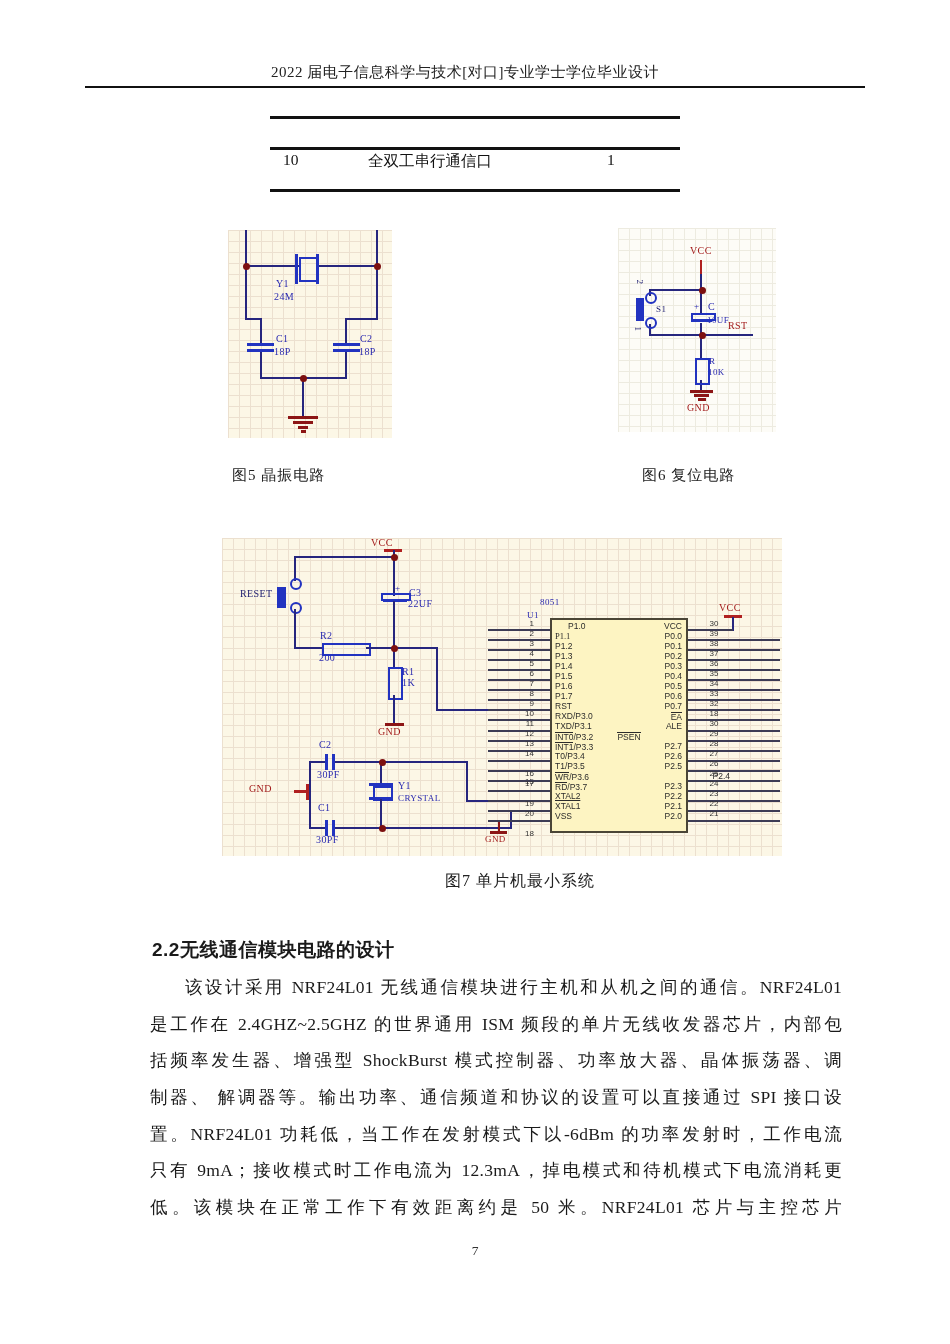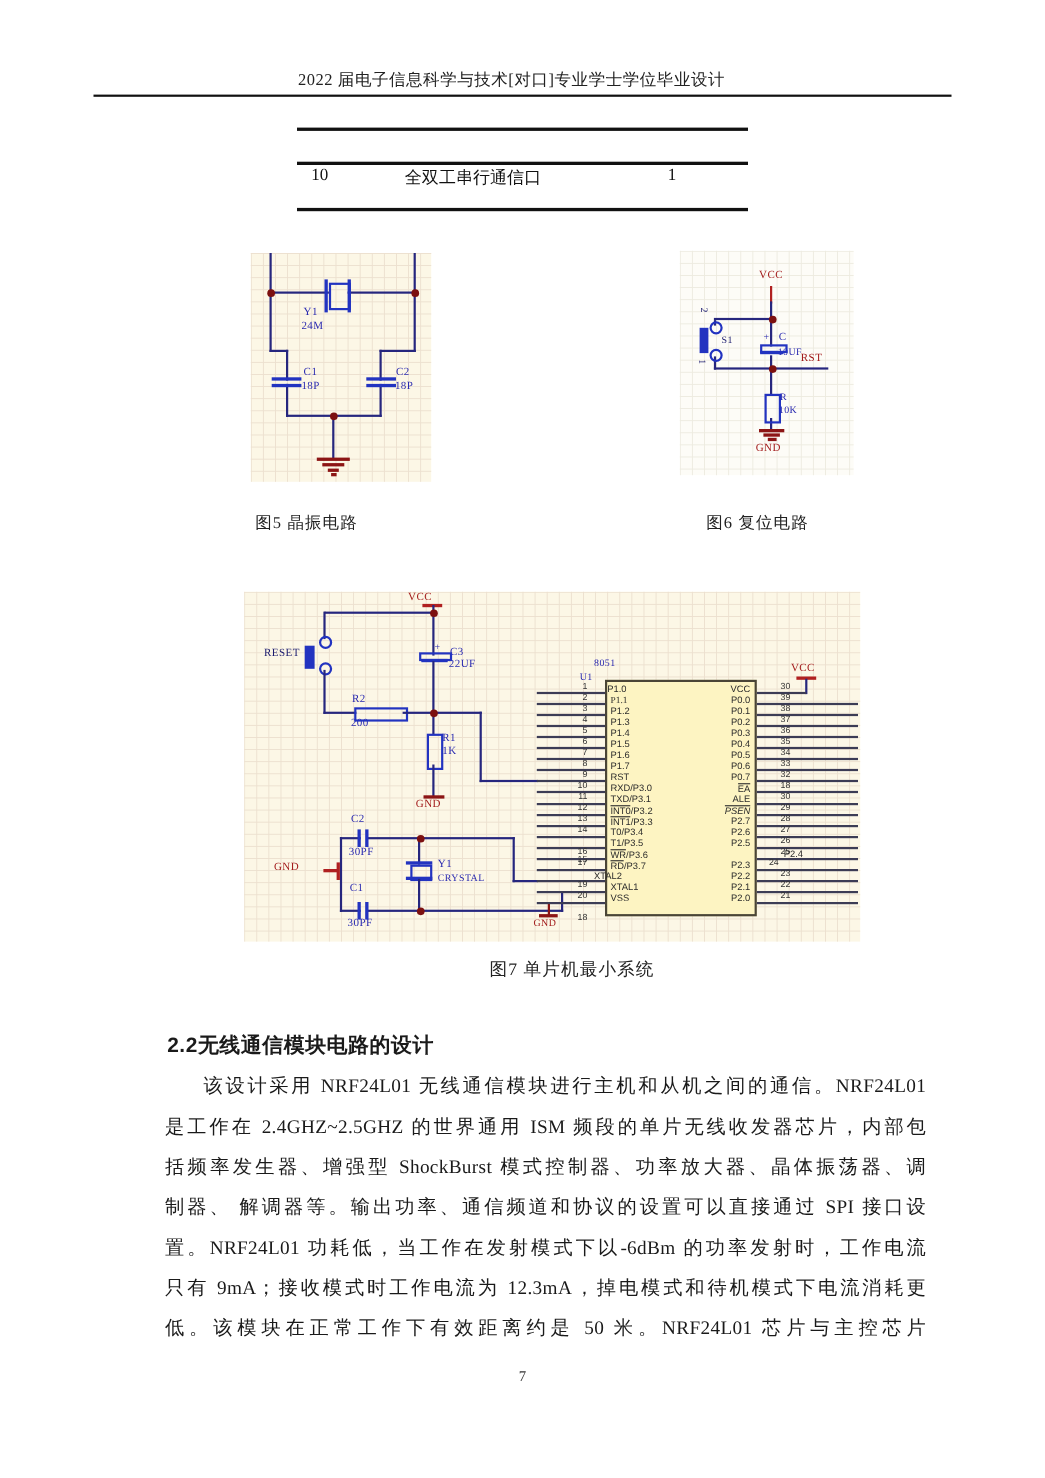--- a/index.html
+++ b/index.html
@@ -206,21 +206,21 @@
     <div class="r m" style="left: 276px; top: 283px; width: 2px; height: 11px;"></div>
     <div class="r m" style="left: 268px; top: 293px; width: 17px; height: 3px;"></div>
     <div class="r rd" style="left: 502px; top: 77px; width: 18px; height: 2.5px;"></div>
     <div class="r" style="left: 510px; top: 79px; width: 2px; height: 14px;"></div>
     <div class="dot" style="left: 168.5px; top: 15.5px;"></div>
     <div class="dot" style="left: 168.5px; top: 106.5px;"></div>
     <div class="dot" style="left: 156.5px; top: 220.5px;"></div>
     <div class="dot" style="left: 156.5px; top: 286.5px;"></div>
     <div class="r st" style="left: 266px; top: 91px; width: 62px; height: 2px;"></div>
     <div class="pnum" style="left: 278px; top: 81.5px; width: 34px; text-align: right;">1</div>
-    <div class="pl" style="left: 330px; top: 83.5px; text-align: center;">P1.0</div>
+    <div class="pl" style="left: 346px; top: 83.5px; text-align: center;">P1.0</div>
     <div class="r st" style="left: 266px; top: 101.05px; width: 62px; height: 2px;"></div>
     <div class="pnum" style="left: 278px; top: 91.55px; width: 34px; text-align: right;">2</div>
     <div class="pl" style="left: 333px; top: 93.55px; font-family: Liberation Serif, serif;">P1.1</div>
     <div class="r st" style="left: 266px; top: 111.1px; width: 62px; height: 2px;"></div>
     <div class="pnum" style="left: 278px; top: 101.6px; width: 34px; text-align: right;">3</div>
     <div class="pl" style="left: 333px; top: 103.6px;">P1.2</div>
     <div class="r st" style="left: 266px; top: 121.15px; width: 62px; height: 2px;"></div>
     <div class="pnum" style="left: 278px; top: 111.65px; width: 34px; text-align: right;">4</div>
     <div class="pl" style="left: 333px; top: 113.65px;">P1.3</div>
     <div class="r st" style="left: 266px; top: 131.2px; width: 62px; height: 2px;"></div>
@@ -257,21 +257,21 @@
     <div class="pnum" style="left: 278px; top: 222.2px; width: 34px; text-align: right; margin-top: 18px;">15</div>
     <div class="pl" style="left: 333px; top: 224.2px;">T1/P3.5</div>
     <div class="r st" style="left: 266px; top: 241.75px; width: 62px; height: 2px;"></div>
     <div class="pnum" style="left: 278px; top: 232.25px; width: 34px; text-align: right;">16</div>
     <div class="pl" style="left: 333px; top: 234.25px;"><span class="ov">WR</span>/P3.6</div>
     <div class="r st" style="left: 266px; top: 251.8px; width: 62px; height: 2px;"></div>
     <div class="pnum" style="left: 278px; top: 242.3px; width: 34px; text-align: right;">17</div>
     <div class="pl" style="left: 333px; top: 244.3px;"><span class="ov">RD</span>/P3.7</div>
     <div class="r st" style="left: 266px; top: 261.85px; width: 62px; height: 2px;"></div>
     <div class="pnum" style="left: 278px; top: 252.35px; width: 34px; text-align: right; margin-top: 40px;">18</div>
-    <div class="pl" style="left: 318px; top: 254.35px;">XTAL2</div>
+    <div class="pl" style="left: 333px; top: 254.35px; text-decoration: underline;">XTAL2</div>
     <div class="r st" style="left: 266px; top: 271.9px; width: 62px; height: 2px;"></div>
     <div class="pnum" style="left: 278px; top: 262.4px; width: 34px; text-align: right;">19</div>
     <div class="pl" style="left: 333px; top: 264.4px;">XTAL1</div>
     <div class="r st" style="left: 266px; top: 281.95px; width: 62px; height: 2px;"></div>
     <div class="pnum" style="left: 278px; top: 272.45px; width: 34px; text-align: right;">20</div>
     <div class="pl" style="left: 333px; top: 274.45px;">VSS</div>
     <div class="r st" style="left: 466px; top: 91px; width: 45px; height: 2px;"></div>
     <div class="pnum" style="left: 477px; top: 81.5px; width: 30px; text-align: center;">30</div>
     <div class="pl" style="left: 354px; top: 83.5px; width: 106px; text-align: right;">VCC</div>
     <div class="r st" style="left: 466px; top: 101.05px; width: 92px; height: 2px;"></div>
@@ -299,35 +299,35 @@
     <div class="pnum" style="left: 477px; top: 161.9px; width: 30px; text-align: center;">32</div>
     <div class="pl" style="left: 354px; top: 163.9px; width: 106px; text-align: right;">P0.7</div>
     <div class="r st" style="left: 466px; top: 181.45px; width: 92px; height: 2px;"></div>
     <div class="pnum" style="left: 477px; top: 171.95px; width: 30px; text-align: center;">18</div>
     <div class="pl" style="left: 354px; top: 173.95px; width: 106px; text-align: right;"><span class="ov">EA</span></div>
     <div class="r st" style="left: 466px; top: 191.5px; width: 92px; height: 2px;"></div>
     <div class="pnum" style="left: 477px; top: 182px; width: 30px; text-align: center;">30</div>
     <div class="pl" style="left: 354px; top: 184px; width: 106px; text-align: right;">ALE</div>
     <div class="r st" style="left: 466px; top: 201.55px; width: 92px; height: 2px;"></div>
     <div class="pnum" style="left: 477px; top: 192.05px; width: 30px; text-align: center;">29</div>
-    <div class="pl" style="left: 354px; top: 194.05px; width: 106px; text-align: right; font-style: italic;"><span class="ov">PSEN</span></div>
+    <div class="pl" style="left: 354px; top: 194.05px; width: 106px; text-align: center;"><span class="ov">PSEN</span></div>
     <div class="r st" style="left: 466px; top: 211.6px; width: 92px; height: 2px;"></div>
     <div class="pnum" style="left: 477px; top: 202.1px; width: 30px; text-align: center;">28</div>
     <div class="pl" style="left: 354px; top: 204.1px; width: 106px; text-align: right;">P2.7</div>
     <div class="r st" style="left: 466px; top: 221.65px; width: 92px; height: 2px;"></div>
     <div class="pnum" style="left: 477px; top: 212.15px; width: 30px; text-align: center;">27</div>
     <div class="pl" style="left: 354px; top: 214.15px; width: 106px; text-align: right;">P2.6</div>
     <div class="r st" style="left: 466px; top: 231.7px; width: 92px; height: 2px;"></div>
     <div class="pnum" style="left: 477px; top: 222.2px; width: 30px; text-align: center;">26</div>
     <div class="pl" style="left: 354px; top: 224.2px; width: 106px; text-align: right;">P2.5</div>
     <div class="r st" style="left: 466px; top: 241.75px; width: 92px; height: 2px;"></div>
     <div class="pnum" style="left: 477px; top: 232.25px; width: 30px; text-align: center;">25</div>
     <div class="pl" style="left: 354px; top: 234.25px; width: 106px; text-align: right; margin-left: 48px;">P2.4</div>
     <div class="r st" style="left: 466px; top: 251.8px; width: 92px; height: 2px;"></div>
-    <div class="pnum" style="left: 477px; top: 242.3px; width: 30px; text-align: left;">24</div>
+    <div class="pnum" style="left: 477px; top: 242.3px; width: 30px; text-align: center;">24</div>
     <div class="pl" style="left: 354px; top: 244.3px; width: 106px; text-align: right;">P2.3</div>
     <div class="r st" style="left: 466px; top: 261.85px; width: 92px; height: 2px;"></div>
     <div class="pnum" style="left: 477px; top: 252.35px; width: 30px; text-align: center;">23</div>
     <div class="pl" style="left: 354px; top: 254.35px; width: 106px; text-align: right;">P2.2</div>
     <div class="r st" style="left: 466px; top: 271.9px; width: 92px; height: 2px;"></div>
     <div class="pnum" style="left: 477px; top: 262.4px; width: 30px; text-align: center;">22</div>
     <div class="pl" style="left: 354px; top: 264.4px; width: 106px; text-align: right;">P2.1</div>
     <div class="r st" style="left: 466px; top: 281.95px; width: 92px; height: 2px;"></div>
     <div class="pnum" style="left: 477px; top: 272.45px; width: 30px; text-align: center;">21</div>
     <div class="pl" style="left: 354px; top: 274.45px; width: 106px; text-align: right;">P2.0</div>

